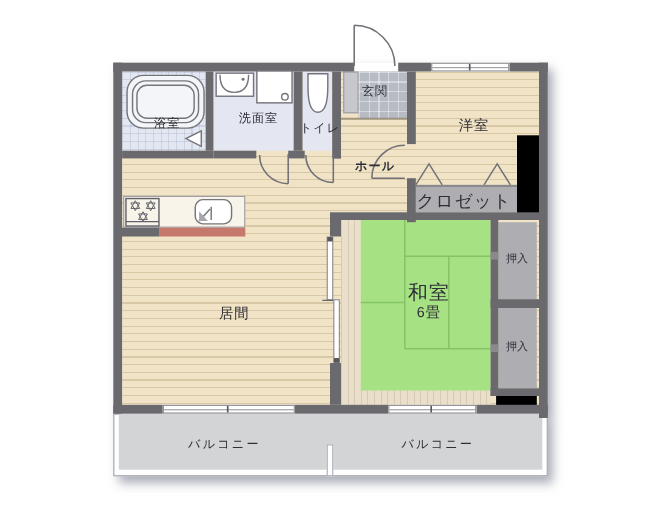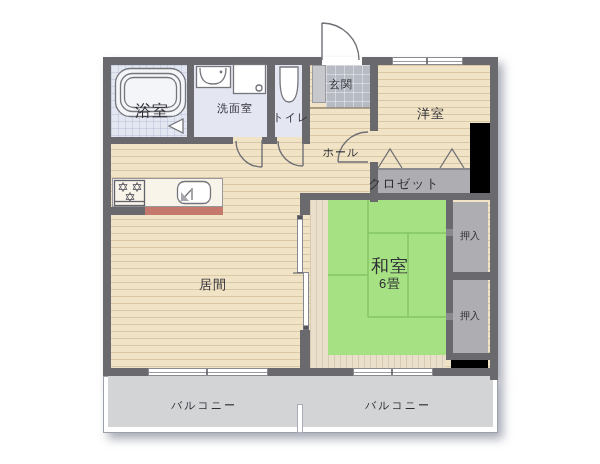--- a/index.html
+++ b/index.html
@@ -160,27 +160,27 @@
       </g>
 
       <g stroke="#55555c" stroke-width="1.5">
         <path d="M427,58 L427,64"></path>
         <path d="M207,369 L207,375"></path>
         <path d="M392,369 L392,375"></path>
       </g>
     </g>
   </svg>
 
-  <div class="label" style="left:152px;top:113px;font-size:16px;font-family:Liberation Mono, monospace;">浴室</div>
+  <div class="label" style="left:152px;top:113px;font-size:11px;">浴室</div>
   <div class="label" style="left:235px;top:108px;font-size:11px;">洗面室</div>
   <div class="label" style="left:291px;top:117px;font-size:11px;">トイレ</div>
   <div class="label" style="left:341px;top:84px;font-size:11px;">玄関</div>
-  <div class="label" style="left:341px;top:152px;font-size:11px;">ホール</div>
+  <div class="label" style="left:341px;top:152px;font-size:11px;font-weight:bold;">ホール</div>
   <div class="label" style="left:431px;top:114px;font-size:13px;">洋室</div>
-  <div class="label" style="left:404px;top:184px;font-size:13px;">クロゼット</div>
+  <div class="label" style="left:422px;top:184px;font-size:16px;">クロゼット</div>
   <div class="label" style="left:213px;top:285px;font-size:13px;">居間</div>
   <div class="label" style="left:390px;top:266px;font-size:18px;">和室</div>
   <div class="label" style="left:390px;top:284px;font-size:13px;">6畳</div>
   <div class="label" style="left:470px;top:236px;font-size:10px;letter-spacing:0;">押入</div>
   <div class="label" style="left:470px;top:316px;font-size:10px;letter-spacing:0;">押入</div>
   <div class="label" style="left:204px;top:405px;font-size:11px;letter-spacing:2px;">バルコニー</div>
   <div class="label" style="left:398px;top:405px;font-size:11px;letter-spacing:2px;">バルコニー</div>
 
 </div>
 

